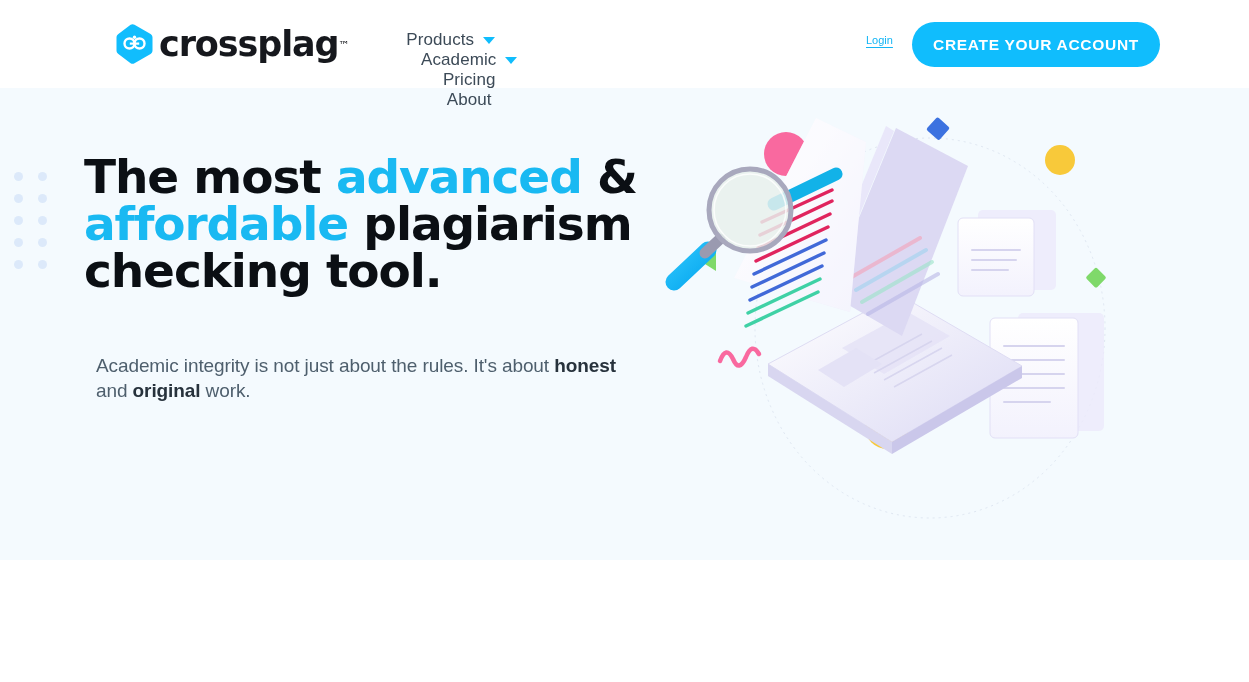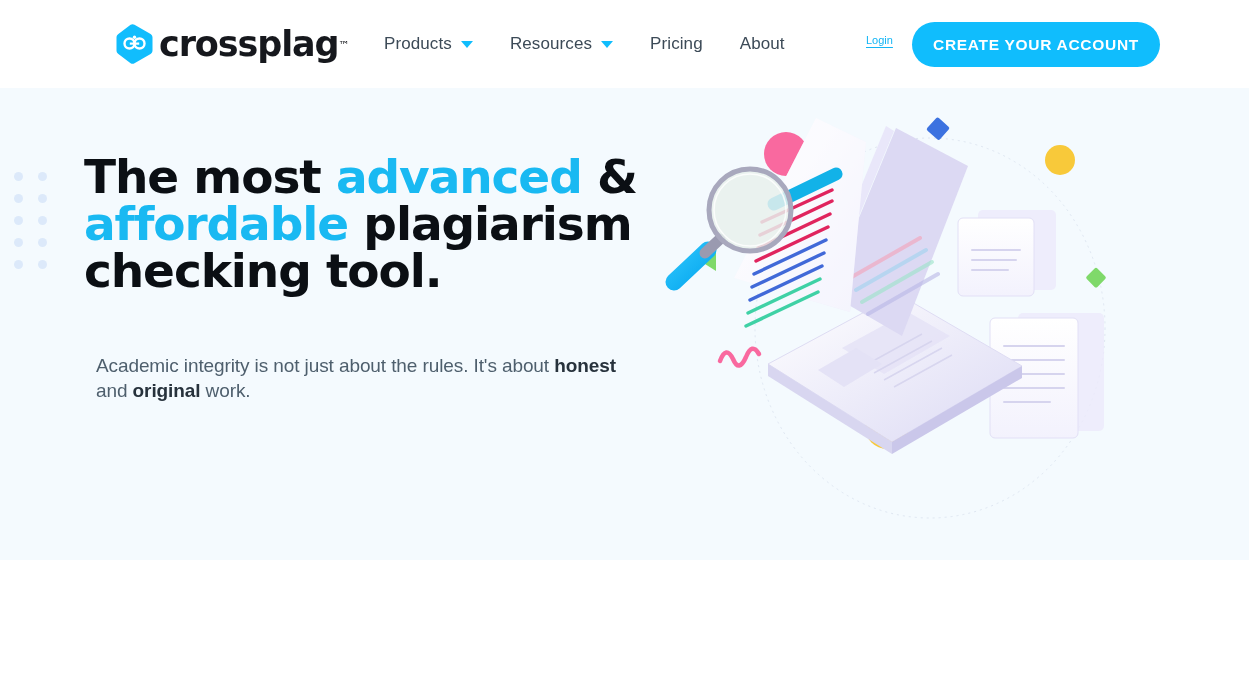--- a/index.html
+++ b/index.html
@@ -61,20 +61,21 @@
     letter-spacing: 0;
   }
 
   .nav {
     position: absolute;
     left: 384px; top: 30px;
     display: flex;
     align-items: center;
     height: 28px;
     gap: 0;
+    flex-direction: column;
   }
   .nav-item {
     display: flex;
     align-items: center;
     font-size: 17px;
     color: #3c4a57;
     letter-spacing: 0.1px;
     cursor: pointer;
     white-space: nowrap;
   }
@@ -218,21 +219,21 @@
         <span class="logo-tm">™</span>
       </span>
     </div>
 
     <nav class="nav">
       <div class="nav-item">
         <span>Products</span>
         <span class="nav-caret"></span>
       </div>
       <div class="nav-item">
-        <span>Resources</span>
+        <span>Academic</span>
         <span class="nav-caret"></span>
       </div>
       <div class="nav-item">
         <span>Pricing</span>
       </div>
       <div class="nav-item">
         <span>About</span>
       </div>
     </nav>
 

